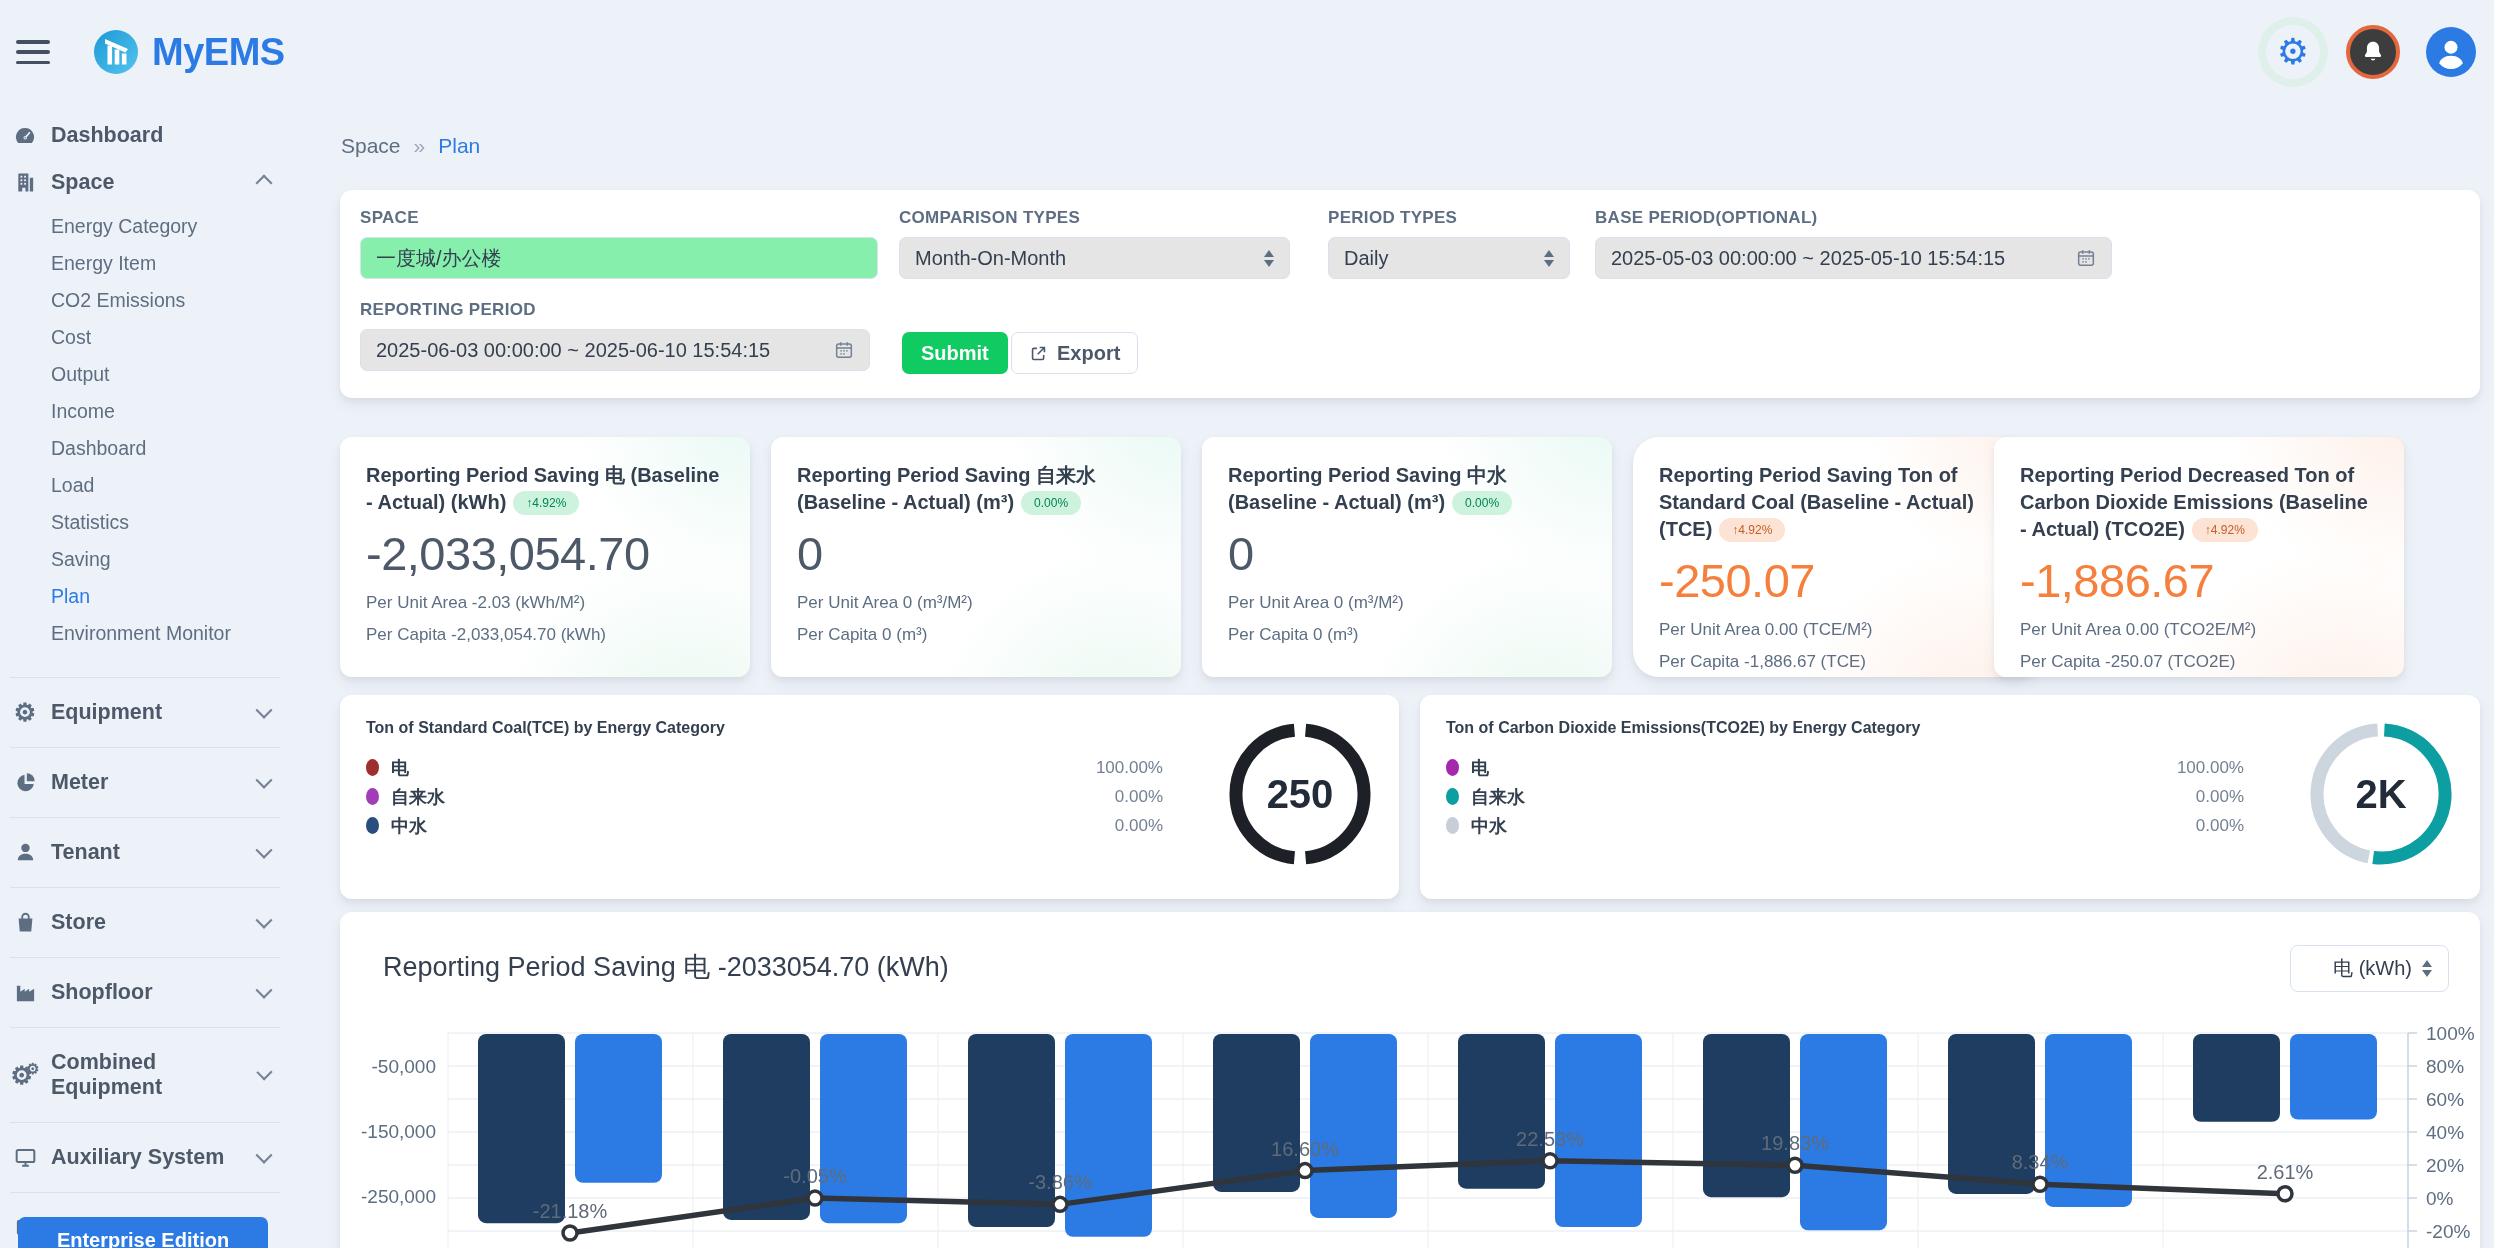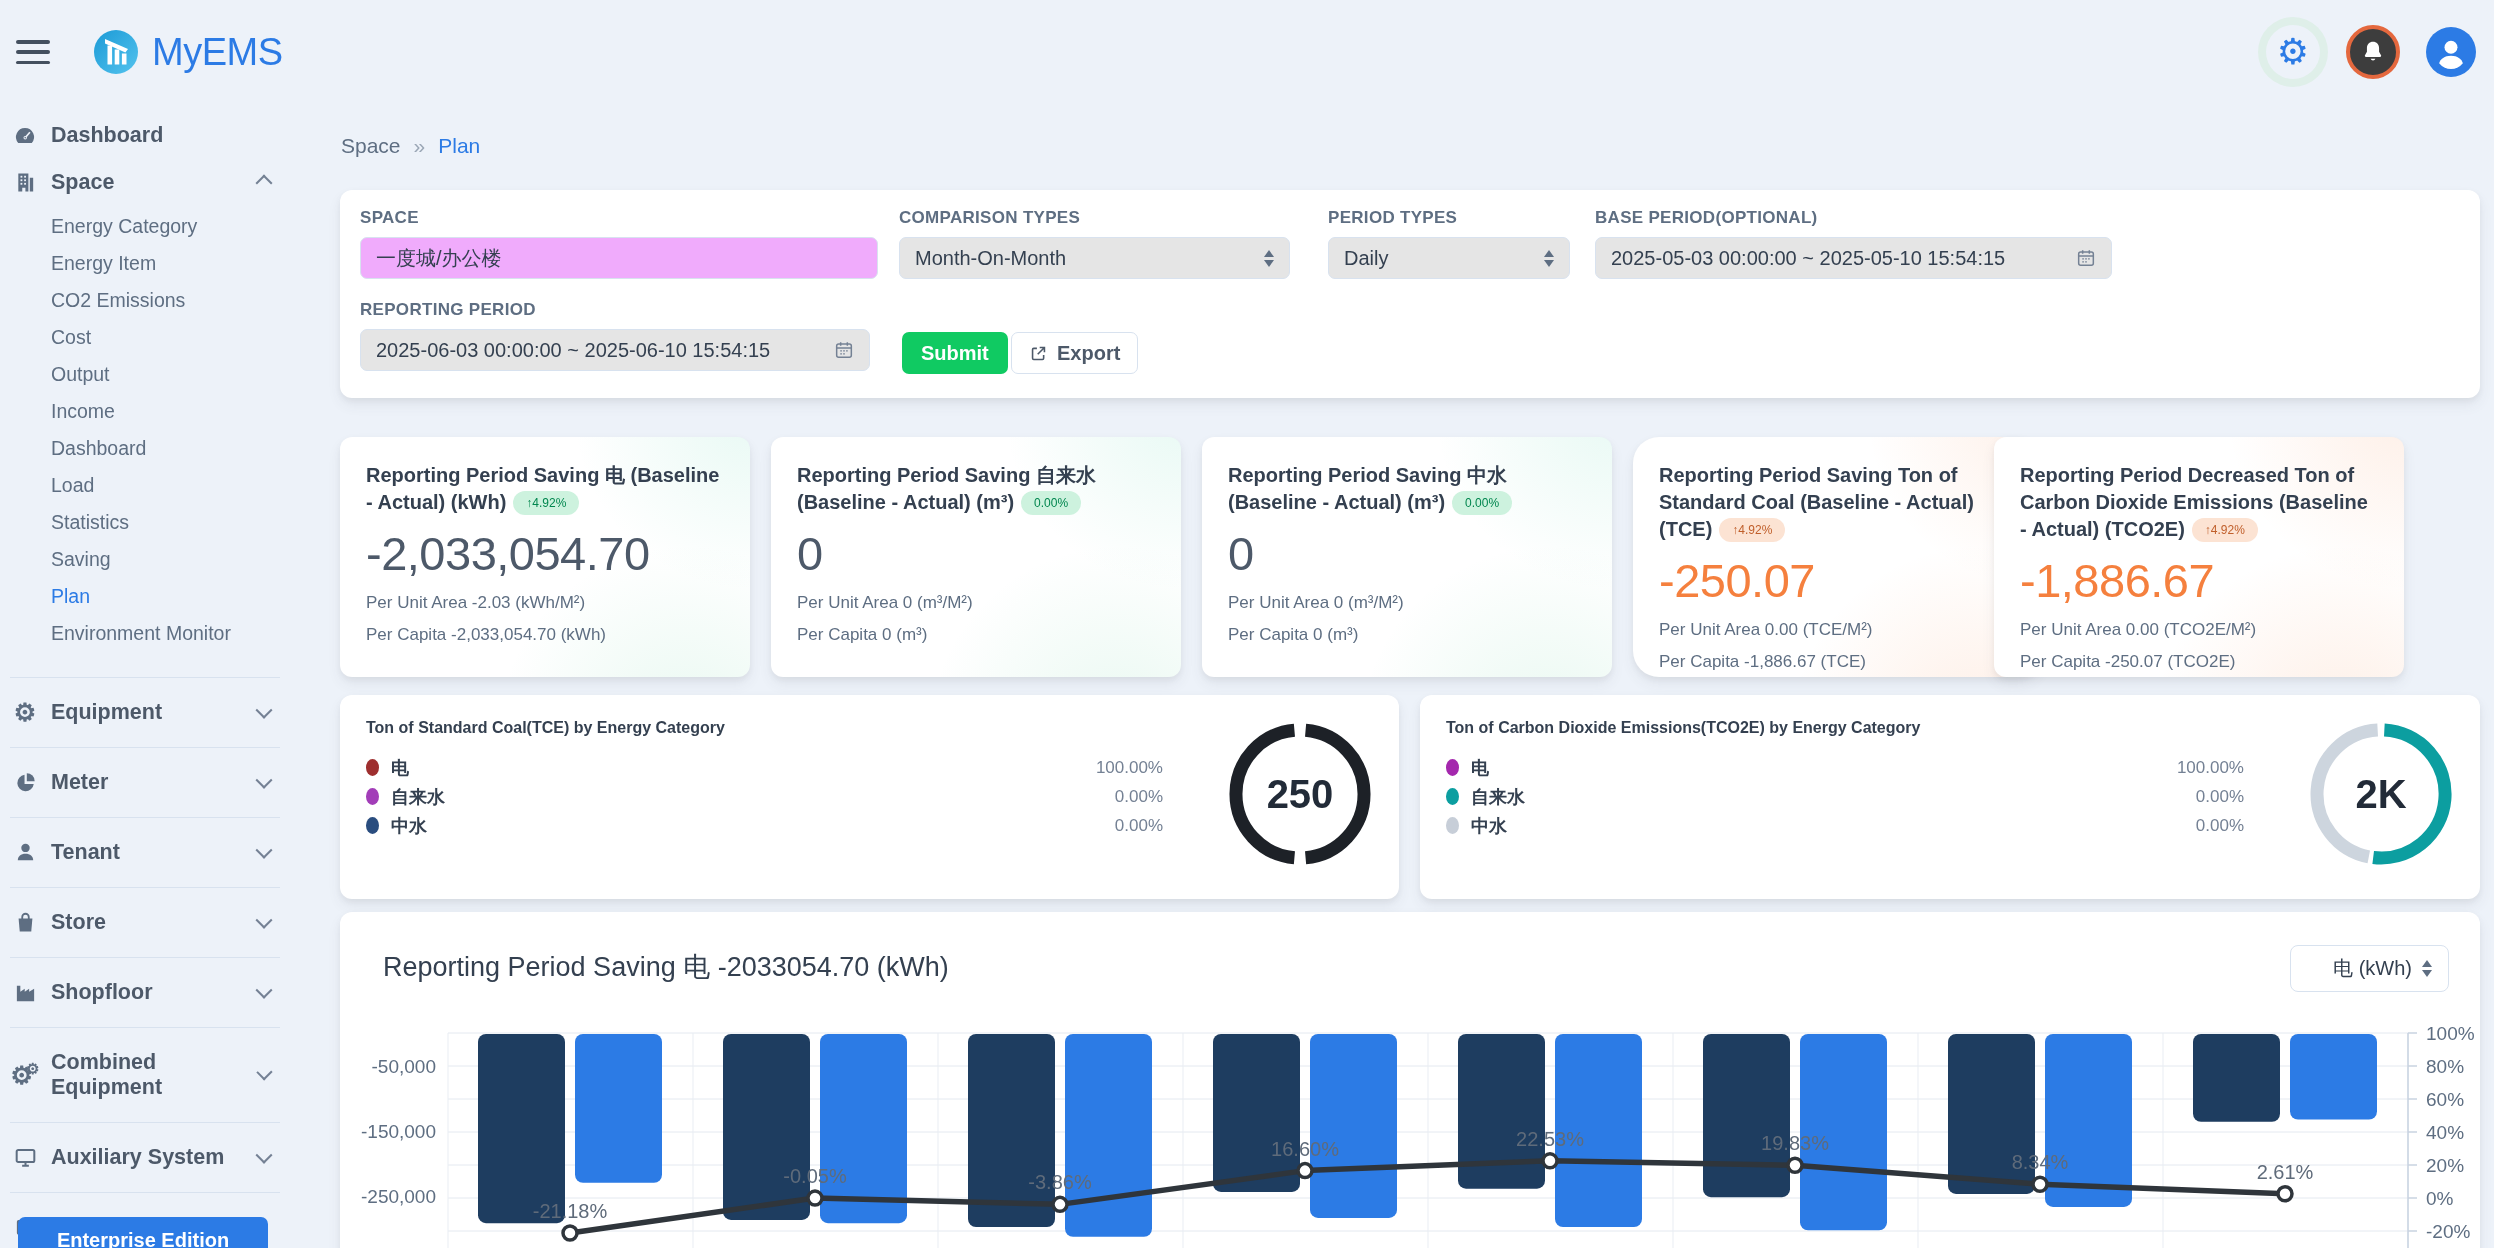--- a/index.html
+++ b/index.html
@@ -5,21 +5,21 @@
   html,body{margin:0;padding:0}
   body{
     width:2494px;height:1248px;position:relative;overflow:hidden;
     background:#edf2f9;font-family:"Liberation Sans",sans-serif;color:#344050;
   }
   
   header{position:absolute;top:0;left:0;width:2494px;height:104px;display:flex;align-items:center;padding-left:16px;box-sizing:border-box}
   .hamburger{width:34px;height:24px;display:flex;flex-direction:column;justify-content:space-between;background:none;border:none;cursor:pointer;padding:0}
   .hamburger span{display:block;height:3.5px;border-radius:2px;background:#44505f}
   .brand{display:flex;align-items:center;gap:12px;margin-left:42px}
-  .brand-text{font-size:38px;font-weight:400;color:#2c7be5;letter-spacing:-.5px}
+  .brand-text{font-size:38px;font-weight:700;color:#2c7be5;letter-spacing:-.5px}
   .nav-right{margin-left:auto;display:flex;align-items:center;gap:26px;padding-right:18px}
   .nav-gear{width:54px;height:54px;border-radius:50%;border:none;background:transparent;box-shadow:0 0 0 8px #dfefe9;display:flex;align-items:center;justify-content:center;cursor:pointer}
   .gear-glyph{font-size:36px;color:#2c7be5;line-height:1}
   .nav-bell{width:54px;height:54px;border-radius:50%;background:#3d3d3d;border:4px solid #e4683e;display:flex;align-items:center;justify-content:center;cursor:pointer;box-sizing:border-box}
   .nav-avatar{width:50px;height:50px;border-radius:50%;background:#2c7be5;border:none;cursor:pointer;display:flex;align-items:center;justify-content:center;overflow:hidden}
   
   nav#sidebar{position:absolute;top:104px;left:0;width:290px;bottom:0;padding-top:8px;box-sizing:border-box}
   .side-item{display:flex;align-items:center;gap:13px;padding:11px 20px 11px 12px;font-size:21.5px;font-weight:600;color:#4d5969;cursor:pointer}
   .side-icon{width:26px;display:flex;justify-content:center;align-items:center;color:#5e6e82}
   .side-sub{padding:2px 0 14px 0}
@@ -37,21 +37,21 @@
   
   .breadcrumb{position:absolute;left:341px;top:134px;font-size:21px;color:#5e6e82;display:flex;gap:13px;align-items:center}
   .breadcrumb .sep{color:#9aa6b5}
   .breadcrumb .current{color:#2c7be5;cursor:pointer}
   .breadcrumb a{cursor:pointer;text-decoration:none;color:#5e6e82}
   
   .filter-card{left:340px;top:190px;width:2140px;height:208px}
   .field{position:absolute}
   .field label{display:block;font-size:17px;font-weight:700;color:#5e6e82;margin-bottom:9px;letter-spacing:.3px}
   .input{display:flex;align-items:center;justify-content:space-between;height:42px;border:1px solid #d8e2ef;border-radius:7px;background:#e5e5e5;padding:0 15px;font-size:20px;color:#344050;box-sizing:border-box;cursor:pointer}
-  .input.filled{background:#f0abfc}
+  .input.filled{background:#86efac}
   .caret{display:flex;flex-direction:column;gap:3px;margin-left:10px}
   .caret i{width:0;height:0;border:5.5px solid transparent}
   .caret i.u{border-bottom:7px solid #5e6e82;border-top:none}
   .caret i.d{border-top:7px solid #5e6e82;border-bottom:none}
   .btn-submit{position:absolute;left:562px;top:142px;height:42px;padding:0 19px;background:#10ca62;color:#fff;font-weight:700;font-size:20px;border:none;border-radius:7px;cursor:pointer;font-family:inherit}
   .btn-export{position:absolute;left:671px;top:142px;height:42px;padding:0 17px;background:#fff;border:1px solid #d8e2ef;border-radius:7px;color:#4d5969;font-size:20px;font-weight:600;display:flex;align-items:center;gap:9px;cursor:pointer;font-family:inherit}
   
   .stat-card{top:437px;width:410px;height:240px;padding:25px 26px}
   .stat-card.green{background-image:radial-gradient(260px 260px at 100% -10%,rgba(80,210,170,.13),rgba(80,210,170,0) 68%),radial-gradient(300px 300px at 85% 125%,rgba(120,215,170,.17),rgba(120,215,170,0) 64%)}
   .stat-card.orange{background-image:radial-gradient(260px 260px at 100% -10%,rgba(245,128,62,.12),rgba(245,128,62,0) 68%),radial-gradient(300px 300px at 85% 125%,rgba(248,150,92,.16),rgba(248,150,92,0) 64%)}

